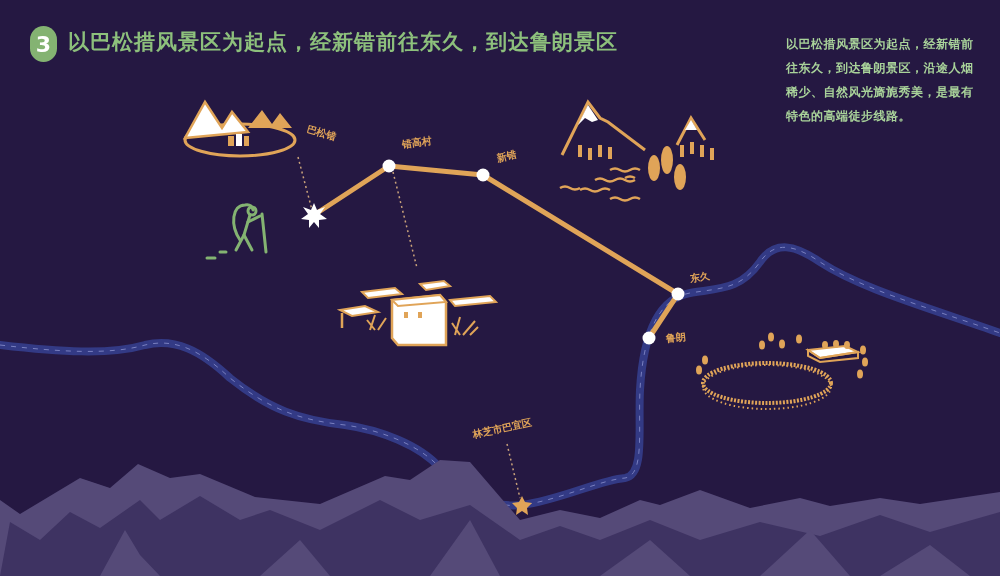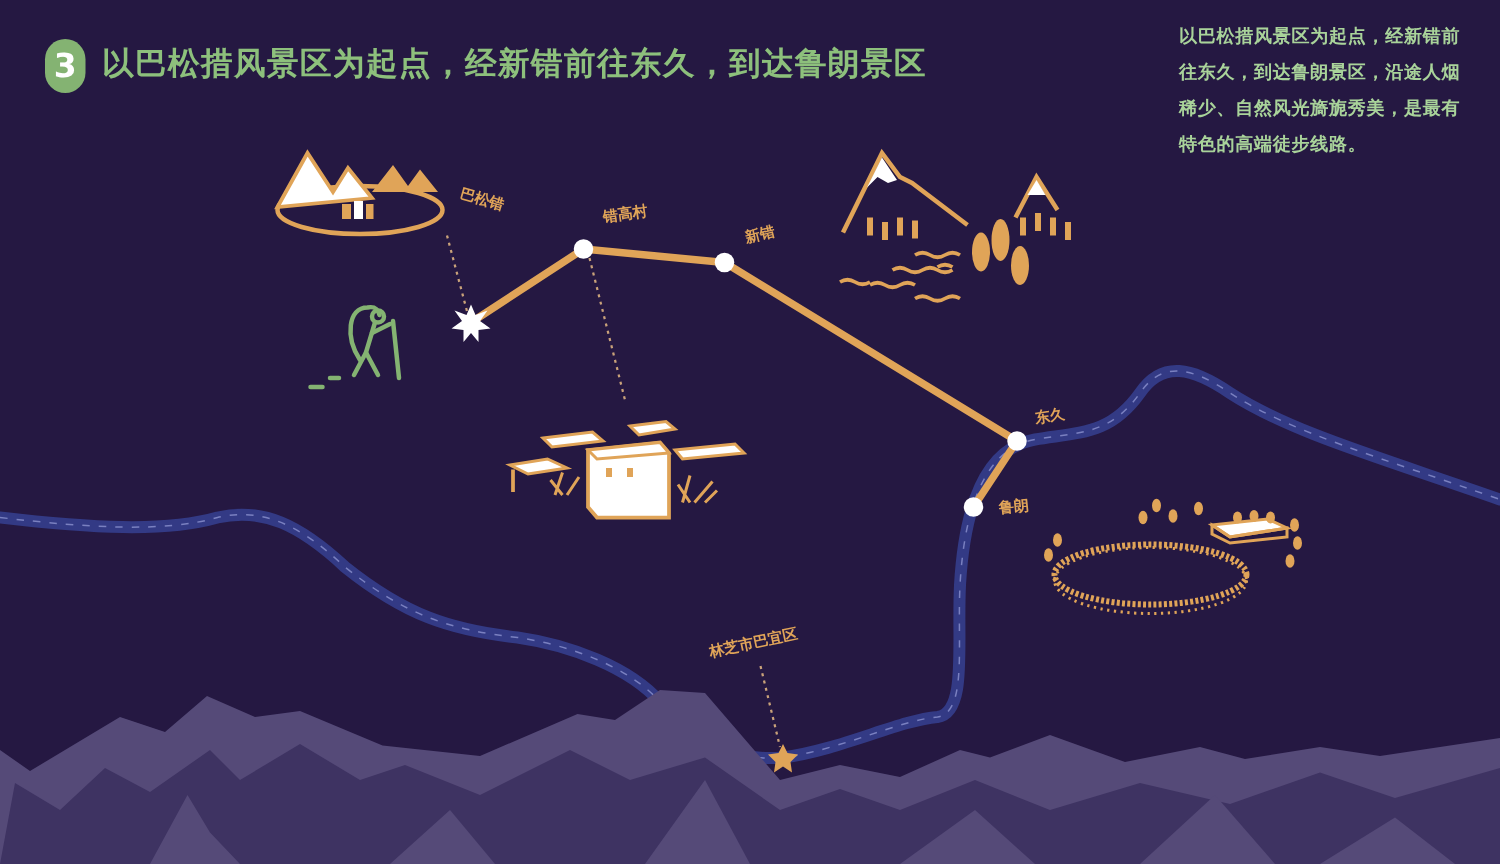--- a/index.html
+++ b/index.html
@@ -15,21 +15,21 @@
     background: #84b372; border-radius: 14px;
     color: #fff; font-weight: bold; font-size: 22px;
     display: flex; align-items: center; justify-content: center;
   }
   .title {
     position: absolute; left: 68px; top: 28px;
     color: #8dc07c; font-size: 21px; letter-spacing: 1px; font-weight: bold;
     white-space: nowrap;
   }
   .desc {
-    position: absolute; left: 786px; top: 12px; width: 196px;
+    position: absolute; left: 786px; top: 32px; width: 196px;
     color: #a9d39a; font-size: 12px; line-height: 24px; letter-spacing: 0.5px;
     font-weight: bold;
   }
   .lbl {
     position: absolute; color: #e0a458; font-size: 10px; font-weight: bold;
     white-space: nowrap; transform-origin: left center;
   }
   svg { position: absolute; left: 0; top: 0; }
 </style>
 </head>

